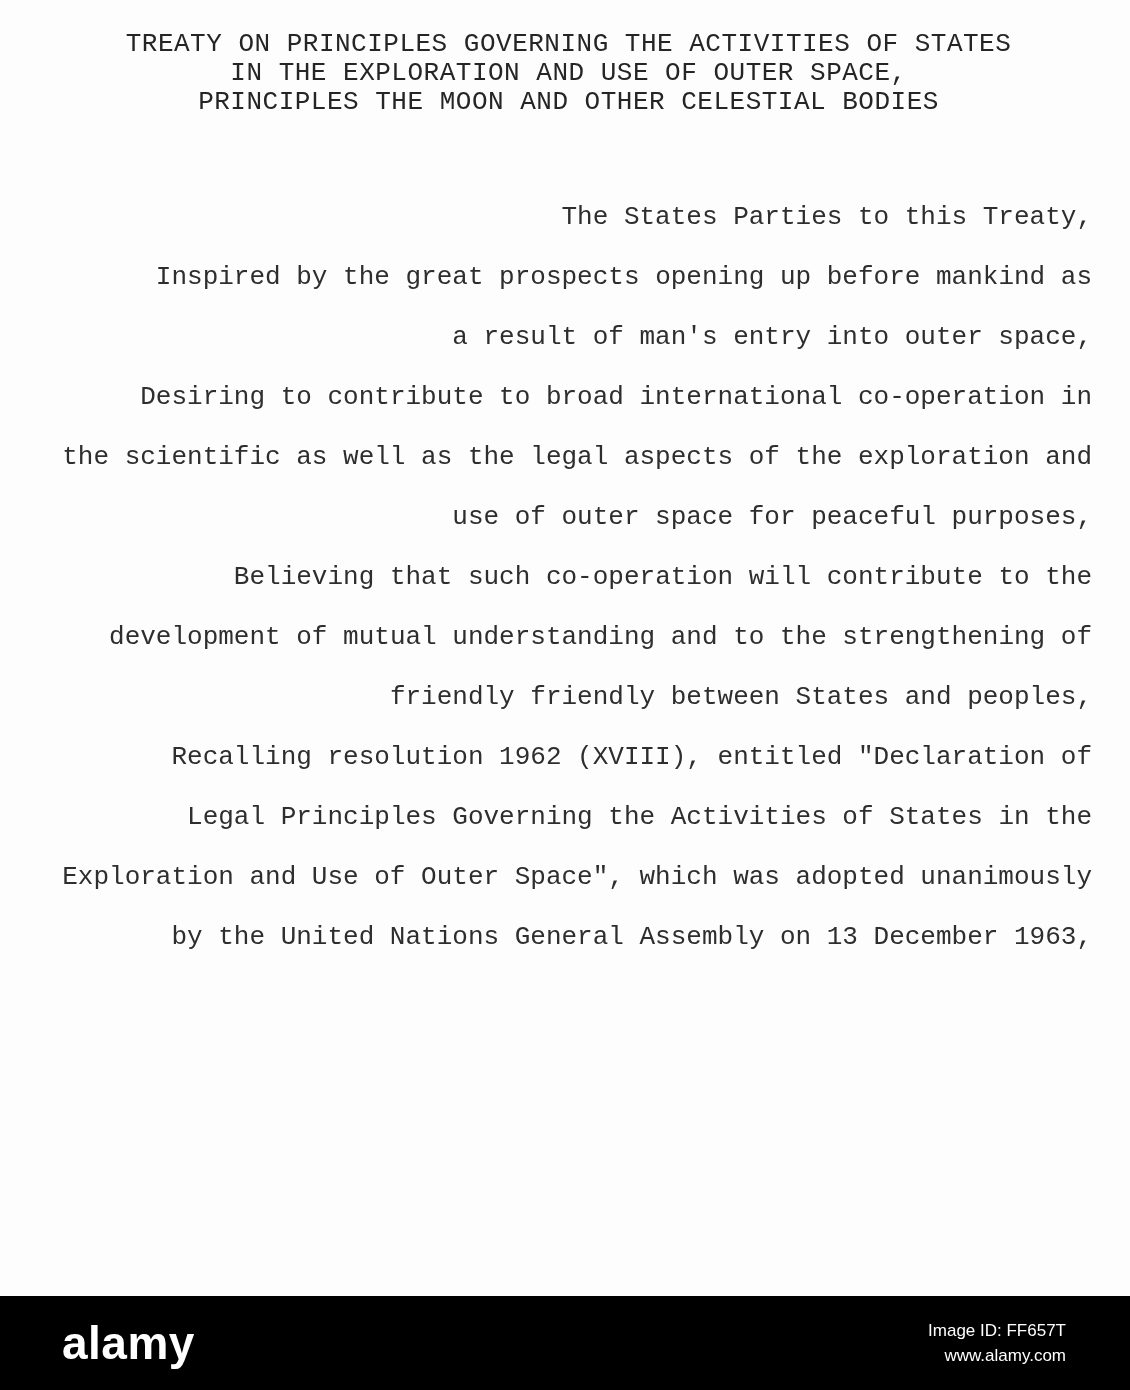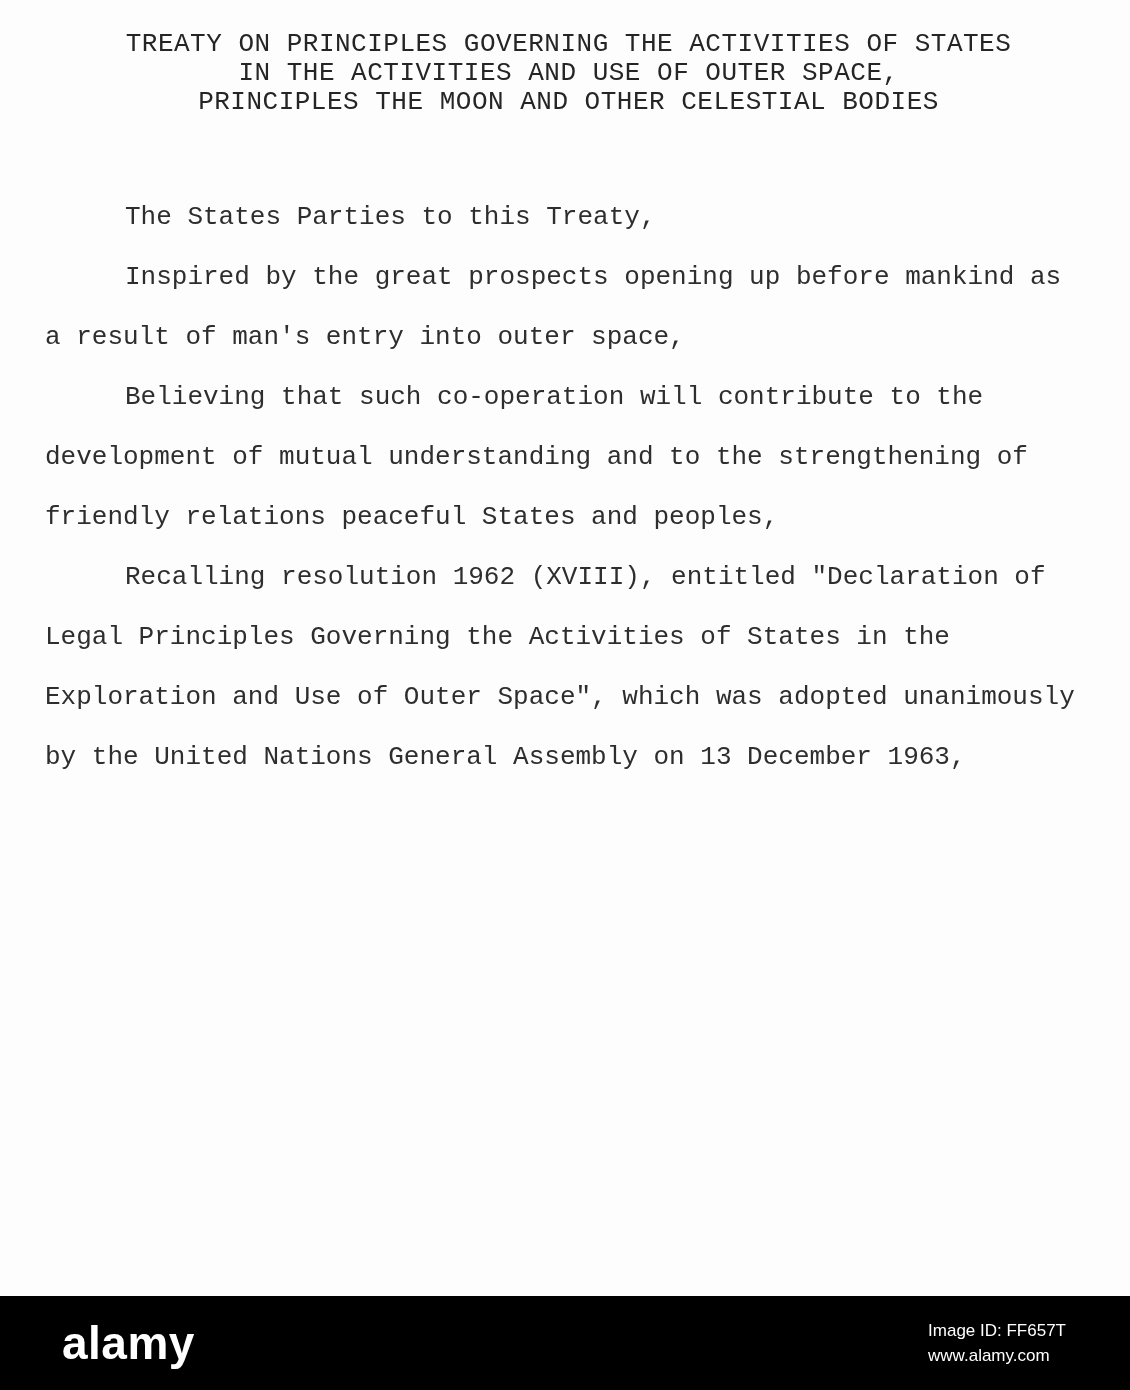--- a/index.html
+++ b/index.html
@@ -24,20 +24,21 @@
     font-size: 26px;
     line-height: 29px;
     letter-spacing: 0.5px;
     color: #252525;
   }
   .doc-body {
     margin-top: 70px;
     font-size: 26px;
     line-height: 60px;
     color: #2e2e2e;
+    text-align: right;
   }
   .doc-body p {
     text-indent: 80px;
   }
   .footer-bar {
     position: absolute;
     left: 0;
     bottom: 0;
     width: 1130px;
     height: 94px;
@@ -49,39 +50,41 @@
     padding: 0 64px 0 62px;
     font-family: "Liberation Sans", sans-serif;
   }
   .brand {
     font-size: 46px;
     font-weight: bold;
     letter-spacing: 0.5px;
     line-height: 1;
   }
   .footer-meta {
+    text-align: right;
     font-size: 17px;
     line-height: 25px;
     font-weight: normal;
   }
 </style>
 </head>
 <body>
 
 <div class="page">
   <header class="doc-title">
     <div>TREATY ON PRINCIPLES GOVERNING THE ACTIVITIES OF STATES</div>
-    <div>IN THE ACTIVITIES AND USE OF OUTER SPACE,</div>
+    <div>IN THE EXPLORATION AND USE OF OUTER SPACE,</div>
     <div>PRINCIPLES THE MOON AND OTHER CELESTIAL BODIES</div>
   </header>
 
   <main class="doc-body">
     <p>The States Parties to this Treaty,</p>
     <p>Inspired by the great prospects opening up before mankind as a result of man's entry into outer space,</p>
-    <p>Believing that such co-operation will contribute to the development of mutual understanding and to the strengthening of friendly relations peaceful States and peoples,</p>
+    <p>Desiring to contribute to broad international co-operation in the scientific as well as the legal aspects of the exploration and use of outer space for peaceful purposes,</p>
+    <p>Believing that such co-operation will contribute to the development of mutual understanding and to the strengthening of friendly friendly between States and peoples,</p>
     <p>Recalling resolution 1962 (XVIII), entitled "Declaration of Legal Principles Governing the Activities of States in the Exploration and Use of Outer Space", which was adopted unanimously by the United Nations General Assembly on 13 December 1963,</p>
   </main>
 </div>
 
 <footer class="footer-bar">
   <div class="brand">alamy</div>
   <div class="footer-meta">
     <div>Image ID: FF657T</div>
     <div>www.alamy.com</div>
   </div>

